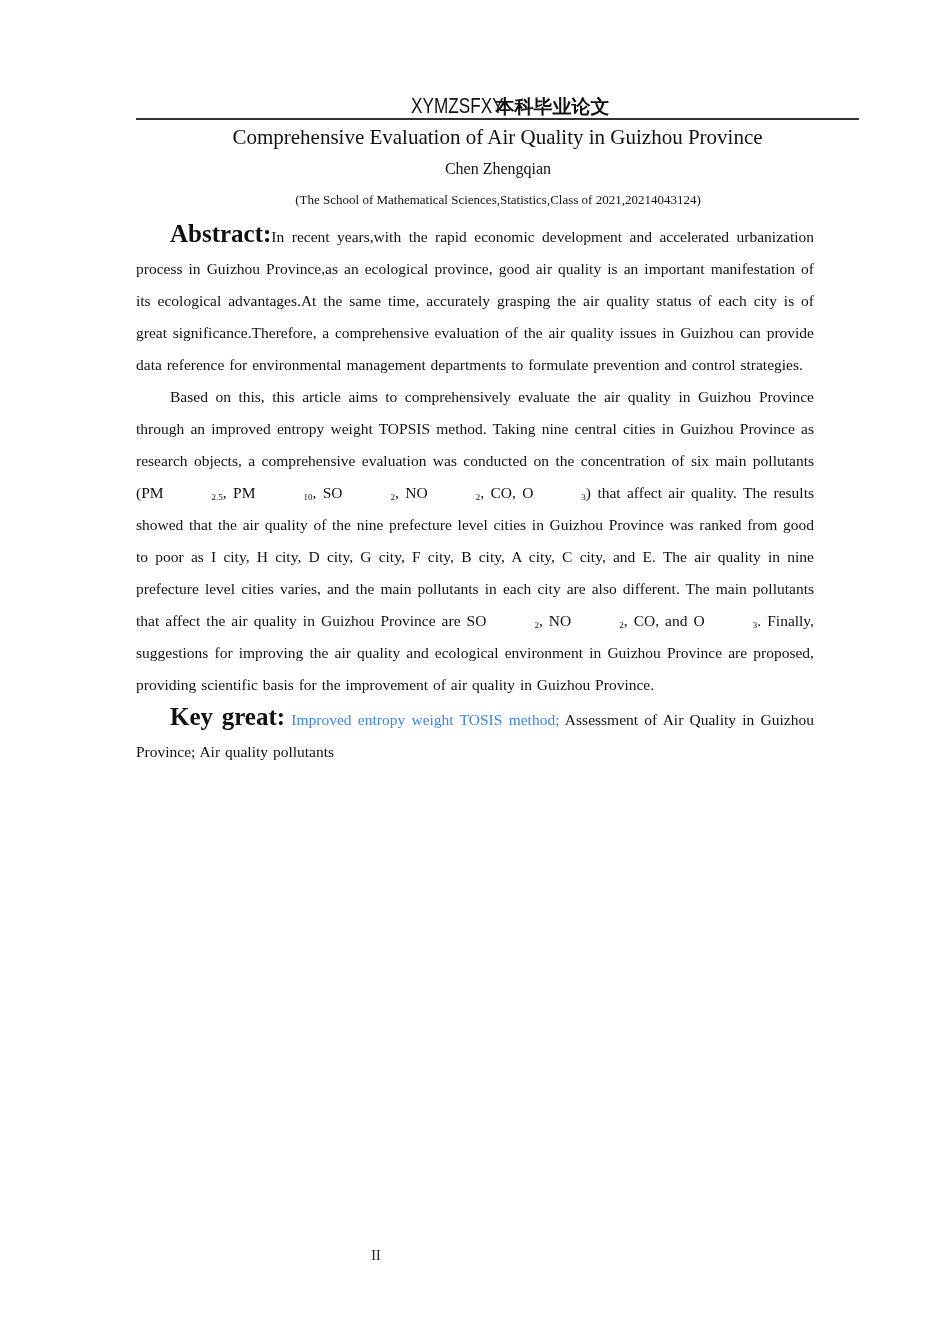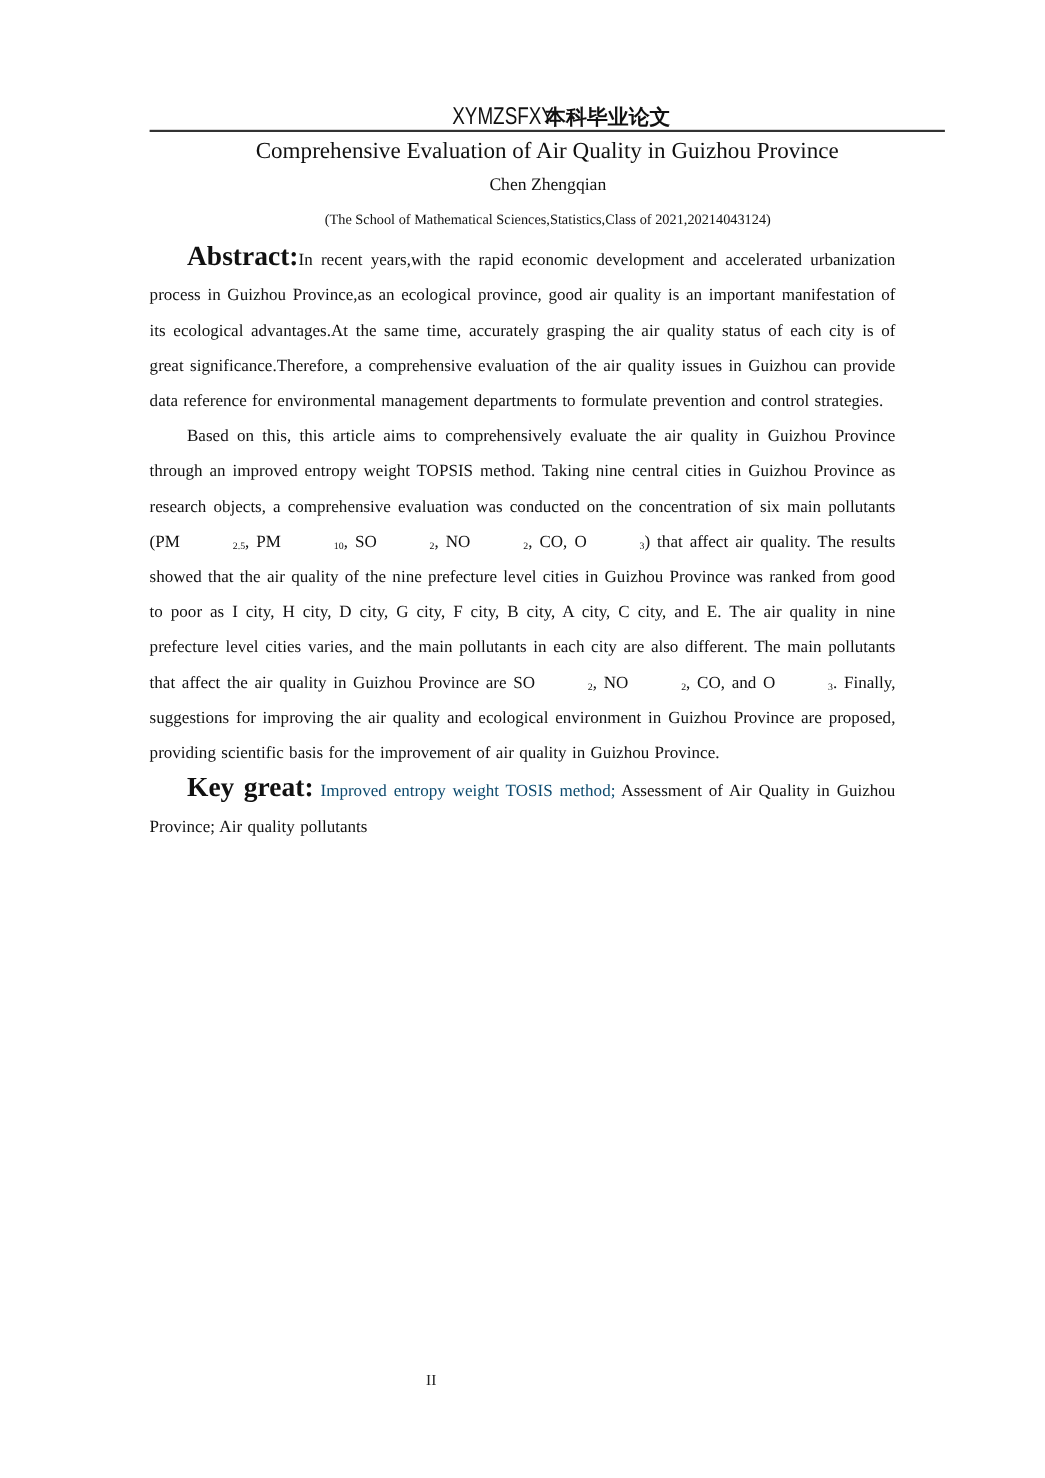--- a/index.html
+++ b/index.html
@@ -13,22 +13,22 @@
   .header-rule { position: absolute; left: 136px; top: 118px; width: 723px; height: 0; border-top: 2px solid #333; }
   .title { position: absolute; left: 136px; top: 124px; width: 723px; text-align: center;
          font-size: 21px; line-height: 26px; margin-left: -138px; width: 999px; }
   .author { position: absolute; left: 0; top: 158px; width: 996px; text-align: center; font-size: 16px; line-height: 22px; }
   .affil { position: absolute; left: 0; top: 191px; width: 996px; text-align: center; font-size: 13px; line-height: 18px; }
   .body-text { position: absolute; left: 136px; top: 218px; width: 678px; font-size: 15.5px; line-height: 32px; }
   .para { margin: 0; text-align: justify; text-indent: 34px; word-spacing: 1px; }
   .para.p1 { }
   .lead { font-weight: bold; font-size: 25px; }
   sub { font-size: 9px; vertical-align: -2px; line-height: 0; padding-left: 48px; }
-  .kw-gray { color: #0c4a6e; }
-  .page-number { position: absolute; left: 380px; top: 1247px; width: 24px; text-align: center; font-size: 14px; line-height: 18px; color: #222; }
+  .kw-gray { color: #3b82f6; }
+  .page-number { position: absolute; left: 364px; top: 1247px; width: 24px; text-align: center; font-size: 14px; line-height: 18px; color: #222; }
 </style>
 </head>
 <body>
 
 <div class="page">
 
   <div class="running-header">
     <span class="latin">XYMZSFXY</span>
     <span class="cjk">本科毕业论文</span>
   </div>

